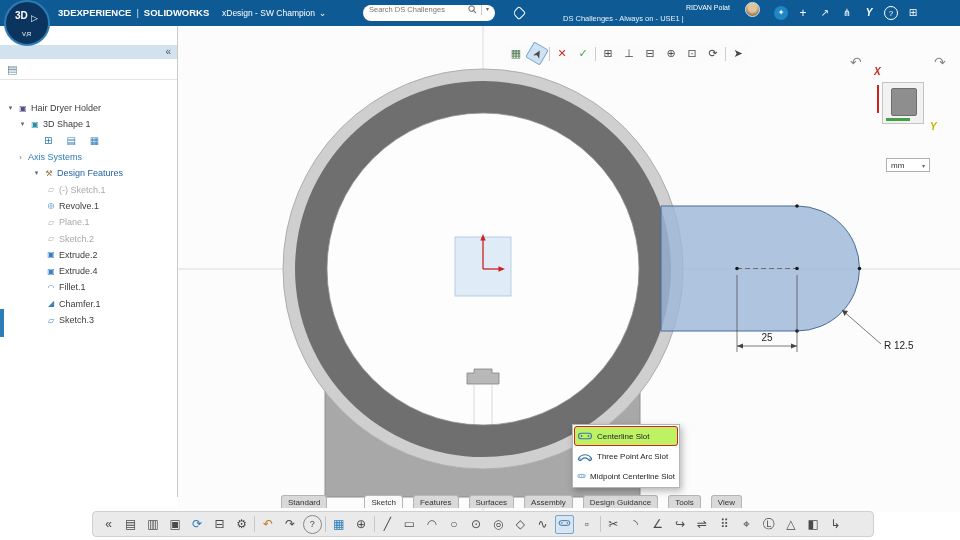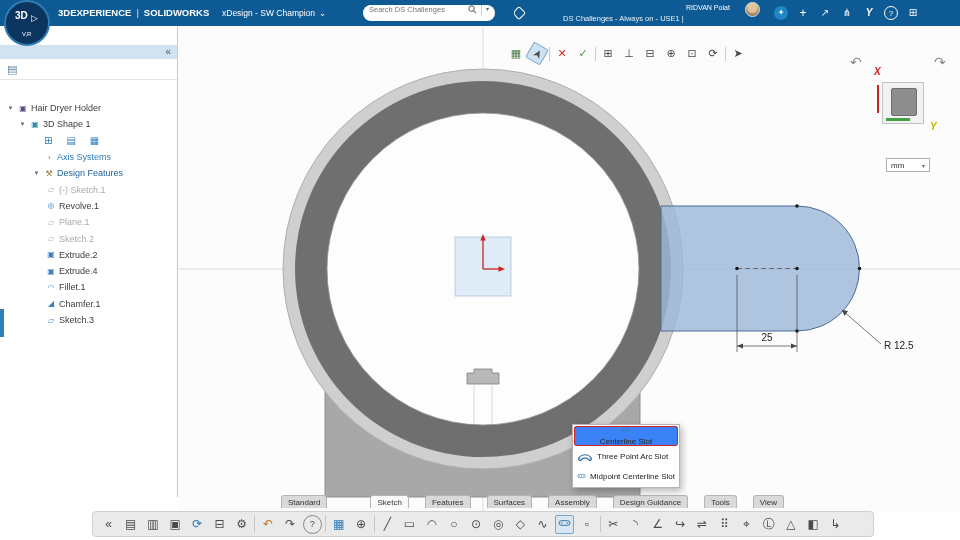--- a/index.html
+++ b/index.html
@@ -69,24 +69,24 @@
                     border:1px solid #6f6f6f; border-radius:2px; }
   .viewcube .gedge { position:absolute; left:3px; top:35px; width:24px; height:2.5px; background:#44a044; }
   .viewcube .redge { position:absolute; left:-6px; top:2px; width:1.6px; height:28px; background:#cc2222; }
   .unitbox { position:absolute; left:708px; top:132px; width:44px; height:14px; background:#fff; border:1px solid #b0b0b0;
              font-size:8px; color:#333; display:flex; align-items:center; justify-content:space-between; padding:0 4px; }
 
   
   .cmenu { position:absolute; left:572px; top:424px; width:108px; background:#fff; border:1px solid #b5b5b5;
            box-shadow:2px 3px 7px rgba(0,0,0,.28); padding:1px; z-index:99; }
   .citem { display:flex; align-items:center; gap:4px; height:20px; padding:0 3px; font-size:8px; color:#222; white-space:nowrap; }
-  .citem.hl { background:#3b82f6; outline:1.8px solid #d52020; outline-offset:-1px; border-radius:3px;flex-direction:column; }
-
-  
-  .tabs { position:absolute; left:281px; top:495px; display:flex; gap:16px; z-index:5; }
+  .citem.hl { background:#bef264; outline:1.8px solid #d52020; outline-offset:-1px; border-radius:3px; }
+
+  
+  .tabs { position:absolute; left:281px; top:495px; display:flex; gap:10px; z-index:5; }
   .tab { background:#d9d9d9; border:1px solid #b5b5b5; border-bottom:none; border-radius:3px 3px 0 0;
          padding:2px 6px 1px; font-size:8px; color:#333; }
   .tab.active { background:#fafafa;margin-left:27px; }
   .btoolbar { position:absolute; left:92px; top:511px; width:782px; height:26px; background:#eaeaea;
               border:1px solid #d0d0d0; border-radius:4px; display:flex; align-items:center; gap:3.2px;
               padding:0 6px; z-index:4; }
   .bi { width:19px; height:19px; line-height:19px; text-align:center; font-size:12px; color:#4a4a4a; flex:0 0 auto; }
   .bi.active { background:#d8e6f4; border:1px solid #7aa7cc; border-radius:2px; line-height:16px; }
   .bdiv { width:1px; height:16px; background:#c6c6c6; flex:0 0 auto; }
 </style>
@@ -149,21 +149,21 @@
     <div class="trow" style="padding-left:18px">
       <span class="exp">▾</span>
       <span class="ticn" style="color:#2e8caa">▣</span>
       <span class="tlab">3D Shape 1</span>
     </div>
     <div class="iconrow" style="padding-left:44px">
       <span>⊞</span>
       <span>▤</span>
       <span>▦</span>
     </div>
-    <div class="trow blue" style="padding-left:45px">
+    <div class="trow blue" style="padding-left:16px">
       <span class="exp">›</span>
       <span class="tlab">Axis Systems</span>
     </div>
     <div class="trow navy" style="padding-left:32px">
       <span class="exp">▾</span>
       <span class="ticn" style="color:#8a6d2f">⚒</span>
       <span class="tlab">Design Features</span>
     </div>
     <div class="trow muted" style="padding-left:46px">
       <span class="ticn" style="color:#b0b0b0">▱</span>

